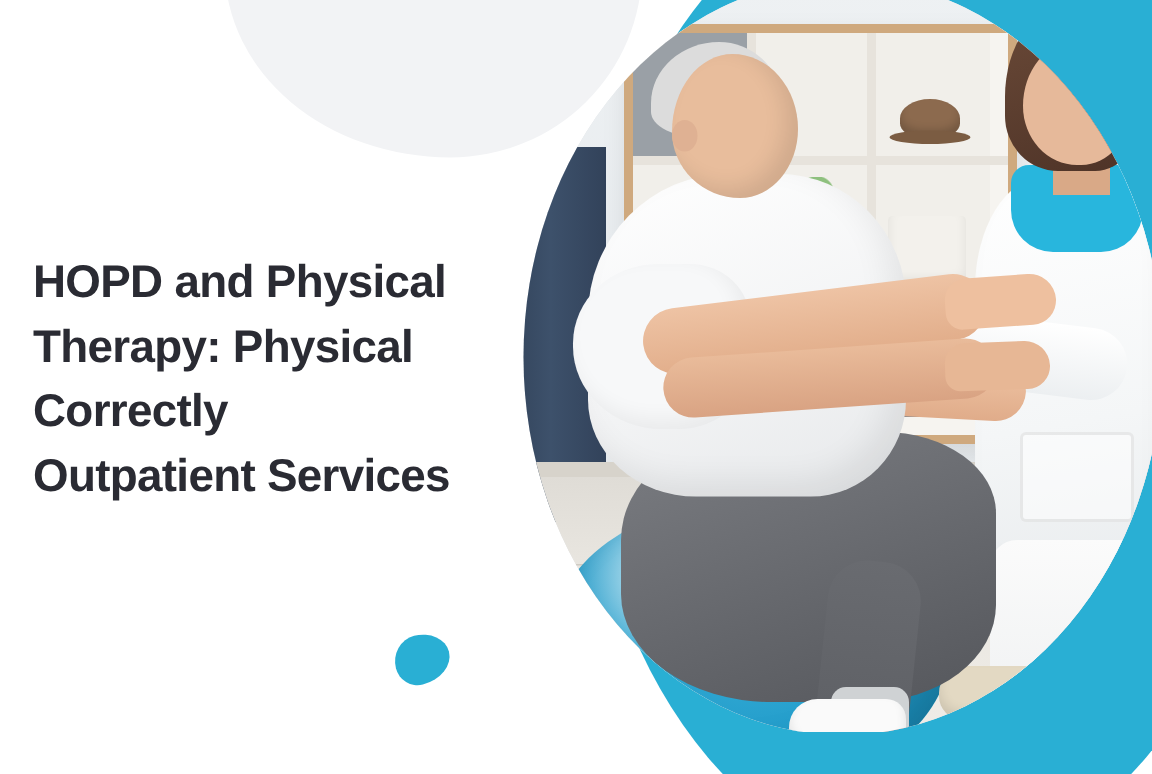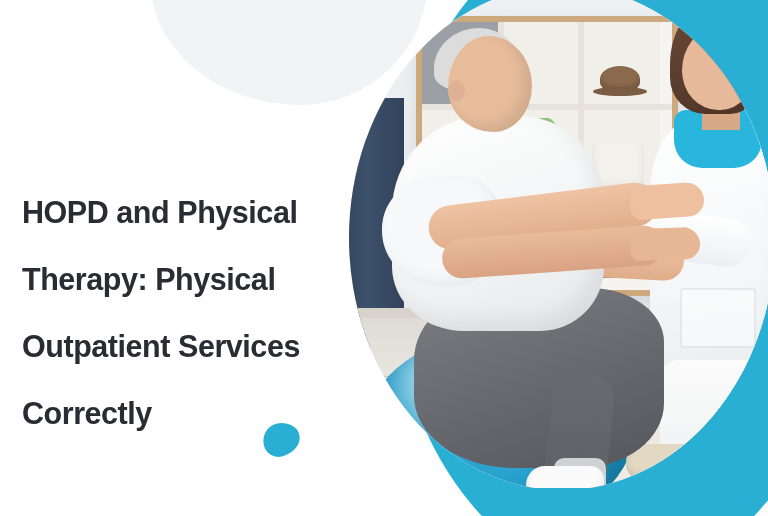--- a/index.html
+++ b/index.html
@@ -36,21 +36,21 @@
     top: 167px;
     width: 340px;
     margin: 0;
     color: #2a2b33;
     font-size: 30.5px;
     line-height: 43px;
     font-weight: 700;
     letter-spacing: -0.45px;
     z-index: 6;
   }
-  .headline .ln { display: block; white-space: nowrap; margin-top: 24px; }
+  .headline .ln { display: block; white-space: nowrap; }
 
   
   .accent-shape {
     position: absolute;
     left: 263px;
     top: 423px;
     width: 37px;
     height: 33px;
     background: #29afd4;
     border-radius: 46% 54% 60% 40% / 55% 48% 52% 45%;
@@ -394,19 +394,19 @@
       <div class="man man-hand-a"></div>
       <div class="man man-hand-b"></div>
 
       <div class="light-streak"></div>
     </div>
   </div>
 
   <h1 class="headline">
     <span class="ln">HOPD and Physical</span>
     <span class="ln">Therapy: Physical</span>
+    <span class="ln">Correctly</span>
     <span class="ln">Outpatient Services</span>
-    <span class="ln">Correctly</span>
   </h1>
 
   <div class="accent-shape"></div>
 
 </div>
 
 </body></html>

